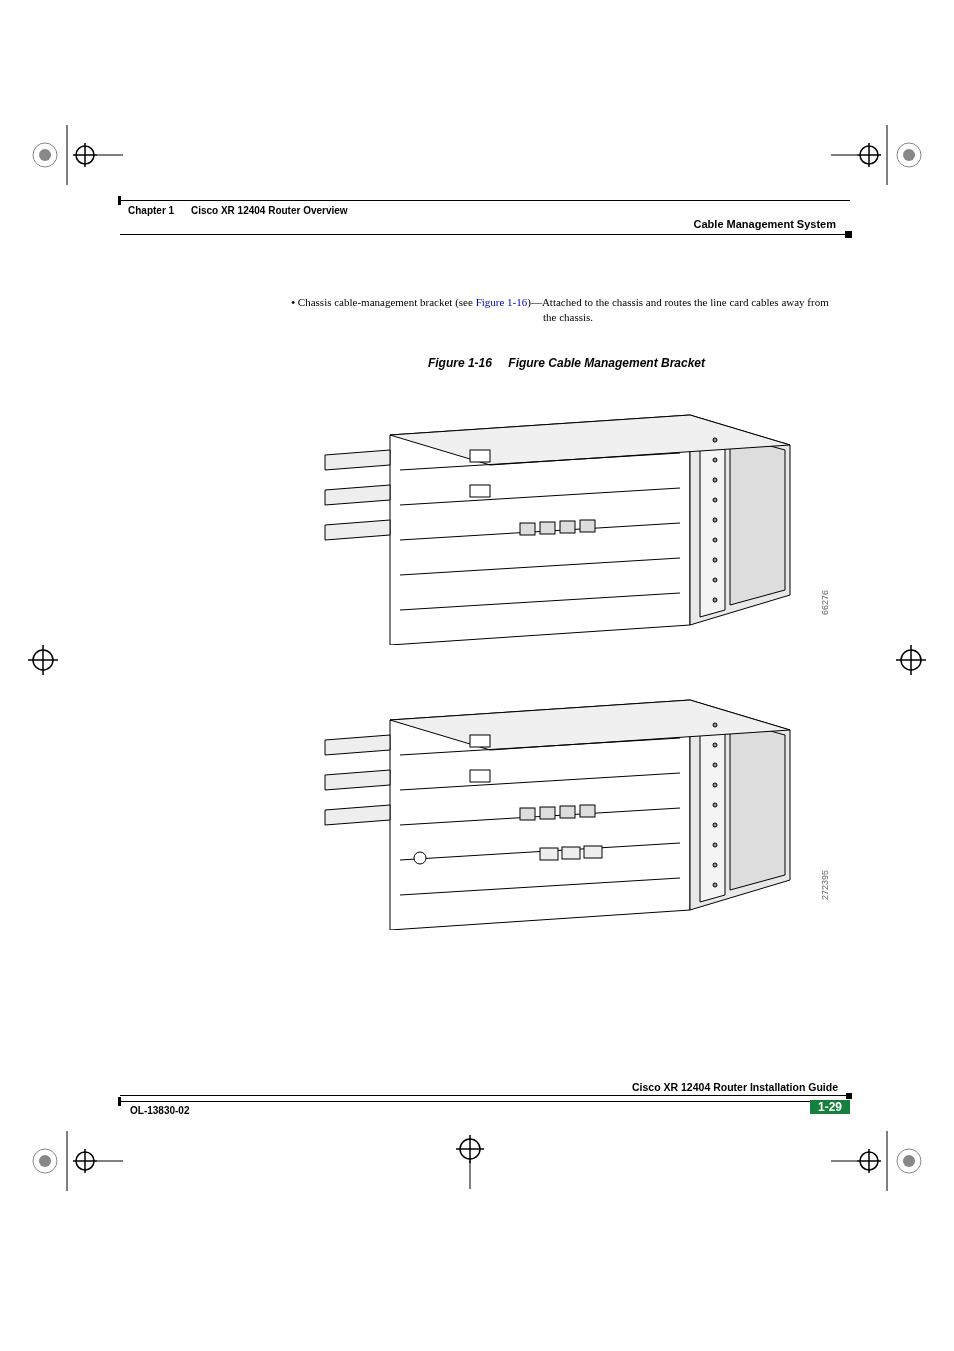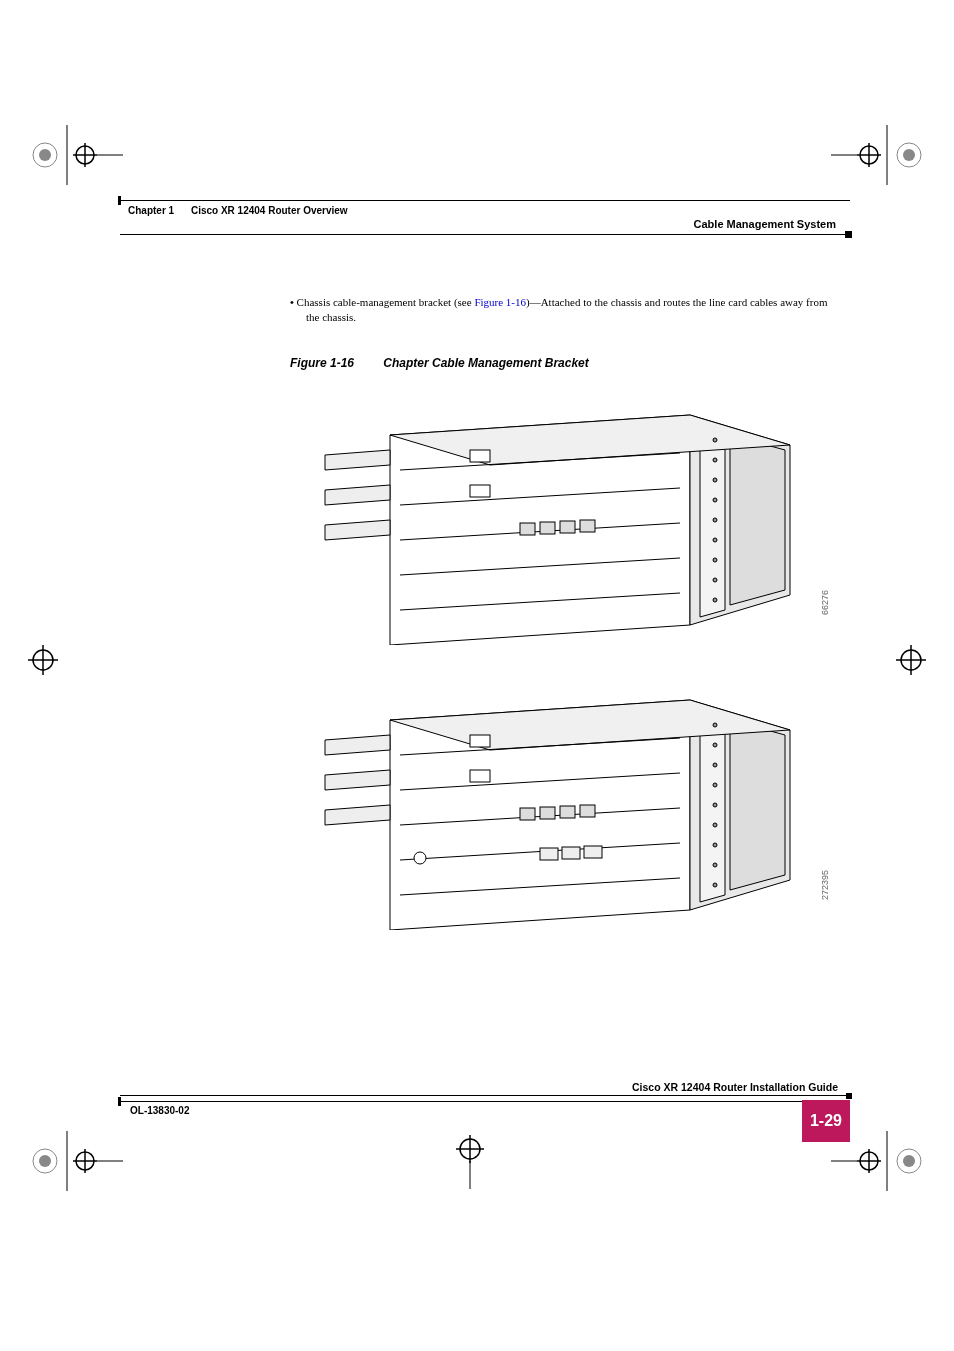--- a/index.html
+++ b/index.html
@@ -13,20 +13,21 @@
       background: #fff;
       font-family: "Times New Roman", Times, serif;
       position: relative;
     }
     .page {
       position: absolute;
       left: 120px;
       top: 200px;
       width: 730px;
       height: 910px;
+      text-align: center;
     }
     .header-bar {
       height: 30px;
       border-top: 1.5px solid #000;
       position: relative;
       margin-bottom: 4px;
     }
     .header-left-block {
       position: absolute;
       left: -2px;
@@ -176,26 +177,26 @@
       left: 10px;
       top: 3px;
       font-family: Arial, Helvetica, sans-serif;
       font-weight: bold;
       font-size: 10px;
     }
     .page-num-box {
       position: absolute;
       right: 0px;
       top: -2px;
-      background: #be185d;
+      background: #15803d;
       color: #fff;
       font-family: Arial, Helvetica, sans-serif;
       font-weight: bold;
-      font-size: 16px;
-      padding: 12px 8px;
+      font-size: 12px;
+      padding: 0 8px;
     }
     
     .crop {
       position: absolute;
       pointer-events: none;
     }
     .crop svg { display:block; }
   </style>
 </head>
 <body>
@@ -284,21 +285,21 @@
     <div class="section-title">Cable Management System</div>
   </div>
 
   <div class="content">
     <p class="bullet-para bullet-dot">
       <span>Chassis cable-management bracket (see </span><a class="figref">Figure 1-16</a><span>)—Attached to the chassis and routes the line card cables away from the chassis.</span>
     </p>
 
     <div class="figure-caption">
       <span class="fig-num">Figure 1-16</span>
-      <span>Chapter Cable Management Bracket</span>
+      <span>Figure Cable Management Bracket</span>
     </div>
 
     <div class="figure-box">
       <div class="chassis">
         <svg viewBox="0 0 480 250">
 
           <g stroke="#000" stroke-width="1" fill="#fff">
 
             <polygon points="70,40 370,20 370,230 70,250"></polygon>
 

